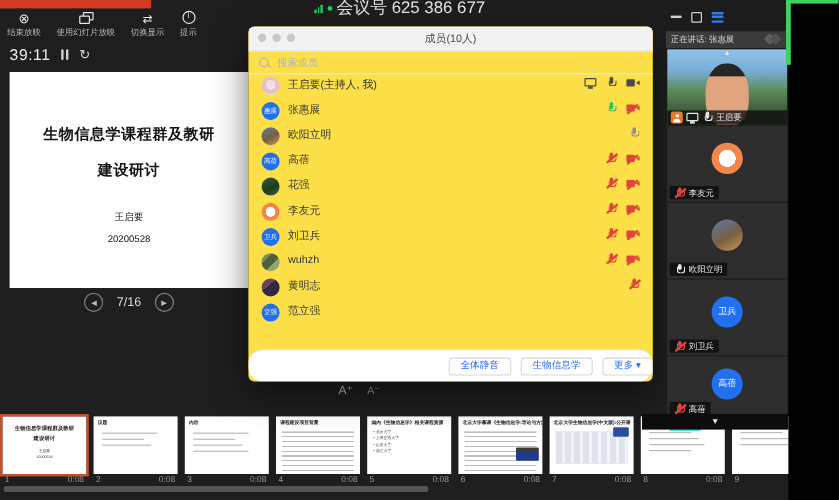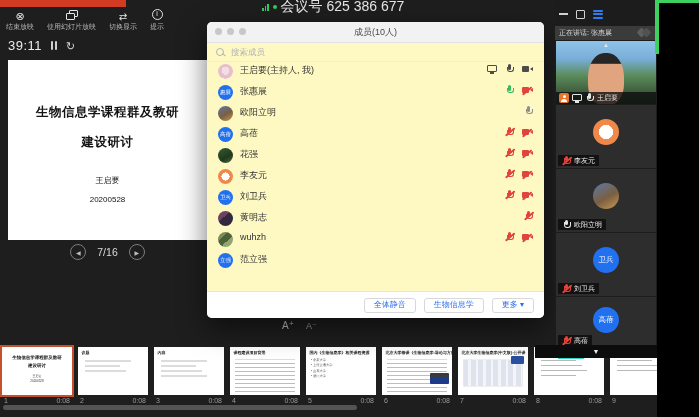--- a/index.html
+++ b/index.html
@@ -66,39 +66,39 @@
   .dlines{margin:6px 10px;height:70px;background:repeating-linear-gradient(180deg,#bdbdbd 0 2px,transparent 2px 8px);}
   .tbl{margin:6px 10px;height:52px;border:1px solid #e0e0e0;background:repeating-linear-gradient(90deg,#dfe3ee 0 10px,#f4f5f9 10px 15px);}
   .mini.k-image::after{content:"";position:absolute;right:3px;top:26px;width:19px;height:11px;border-radius:1px;
       background:linear-gradient(180deg,#3a3a3a 0 35%,#1e3a8a 35%);}
   .mini.k-table::after{content:"";position:absolute;right:4px;top:9px;width:13px;height:8px;background:#2b4fa0;border-radius:1px;}
   .mini.k-teal::before{content:"";position:absolute;left:24px;top:2px;width:26px;height:10px;background:#2fd9c3;}
   .mini.k-purple::after{content:"";position:absolute;right:4px;top:14px;width:17px;height:11px;background:#5e55a3;border-radius:40%;}
   .meta{display:flex;justify-content:space-between;padding:2px 2px 0;font-size:7px;color:#9b9b9b;}
   #scroll-thumb{position:absolute;left:3px;top:405px;width:354px;height:5px;border-radius:3px;background:#545454;z-index:10;}
   
-  #members-panel{position:absolute;left:207px;top:22px;width:337px;height:296px;background:#fef9c3;border-radius:5px;
+  #members-panel{position:absolute;left:207px;top:22px;width:337px;height:296px;background:#fde047;border-radius:5px;
       box-shadow:0 10px 28px rgba(0,0,0,.55);z-index:20;overflow:hidden;}
   .mp-title{height:20px;background:#f2f2f2;border-bottom:1px solid #e0e0e0;position:relative;display:flex;align-items:center;justify-content:center;}
   .lights{position:absolute;left:8px;top:6px;display:flex;gap:5px;}
   .lights i{width:7px;height:7px;border-radius:50%;background:#c8c8c8;display:block;}
   .mp-title .tt{font-size:9px;color:#4a4a4a;}
   .mp-search{height:18px;border-bottom:1px solid #ececec;display:flex;align-items:center;gap:5px;padding:0 9px;}
   .lens{width:6px;height:6px;border:1.2px solid #b3b3b3;border-radius:50%;position:relative;flex:0 0 auto;}
   .lens::after{content:"";position:absolute;left:5px;top:5px;width:3.5px;height:1.2px;background:#b3b3b3;transform:rotate(45deg);}
   .mp-search input{border:0;outline:0;flex:1;font-size:8.5px;color:#555;background:transparent;font-family:inherit;}
   .mp-search input::placeholder{color:#b3b3b3;}
   .mp-list{padding-top:2px;}
   .mp-row{height:21px;display:flex;align-items:flex-start;padding:0 11px;}
   .mp-av{width:15px;height:15px;border-radius:50%;flex:0 0 auto;display:flex;align-items:center;justify-content:center;
       font-size:5.5px;color:#fff;overflow:hidden;}
   .mp-name{margin-left:7px;font-size:9px;color:#333;}
   .mp-icons{margin-left:auto;display:flex;gap:8px;align-items:center;}
   .mp-footer{position:absolute;left:0;right:0;bottom:0;height:26px;border-top:1px solid #e4e4e4;background:#fff;
-      display:flex;align-items:center;justify-content:flex-end;gap:8px;padding-right:10px;}
+      display:flex;align-items:center;justify-content:flex-end;gap:8px;border-radius:12px;}
   .mp-footer button{font-family:inherit;font-size:8px;color:#2a6cf0;background:#fff;border:1px solid #d8d8d8;border-radius:3px;
       padding:2.5px 9px;line-height:1;}
   
   .av-blue{background:#2170f0;}
   .av-flower{background:radial-gradient(circle at 50% 45%,#f3dfe3 0 35%,#e7bfcb 36% 70%,#f6edf0 71%);}
   .av-horses{background:linear-gradient(150deg,#5d79a8 0%,#7a5f41 55%,#c79a55 100%);}
   .av-forest{background:linear-gradient(150deg,#3a5a35 0%,#1e3a1c 60%,#4e6b3f 100%);}
   .av-ring{background:radial-gradient(circle at 50% 50%,#ffffff 0 38%,#f0884a 39%);}
   .av-camo{background:linear-gradient(135deg,#7b8d5a 0 30%,#4c6137 30% 60%,#93a56e 60%);}
   .av-plum{background:linear-gradient(140deg,#6b4260 0 40%,#33293f 40%);}
@@ -436,36 +436,36 @@
           <span class="mp-icons">
             <span class="ic i-mic c-red muted">
               <i class="slash"></i>
             </span>
             <span class="ic i-cam c-red muted">
               <i class="slash"></i>
             </span>
           </span>
         </div>
         <div class="mp-row">
+          <span class="mp-av av-camo"></span>
+          <span class="mp-name">wuhzh</span>
+          <span class="mp-icons">
+            <span class="ic i-mic c-red muted">
+              <i class="slash"></i>
+            </span>
+            <span class="ic i-cam c-red muted">
+              <i class="slash"></i>
+            </span>
+          </span>
+        </div>
+        <div class="mp-row">
           <span class="mp-av av-plum"></span>
           <span class="mp-name">黄明志</span>
           <span class="mp-icons">
             <span class="ic i-mic c-red muted">
-              <i class="slash"></i>
-            </span>
-          </span>
-        </div>
-        <div class="mp-row">
-          <span class="mp-av av-camo"></span>
-          <span class="mp-name">wuhzh</span>
-          <span class="mp-icons">
-            <span class="ic i-mic c-red muted">
-              <i class="slash"></i>
-            </span>
-            <span class="ic i-cam c-red muted">
               <i class="slash"></i>
             </span>
           </span>
         </div>
         <div class="mp-row">
           <span class="mp-av av-blue">立强</span>
           <span class="mp-name">范立强</span>
           <span class="mp-icons"></span>
         </div>
       </div>

